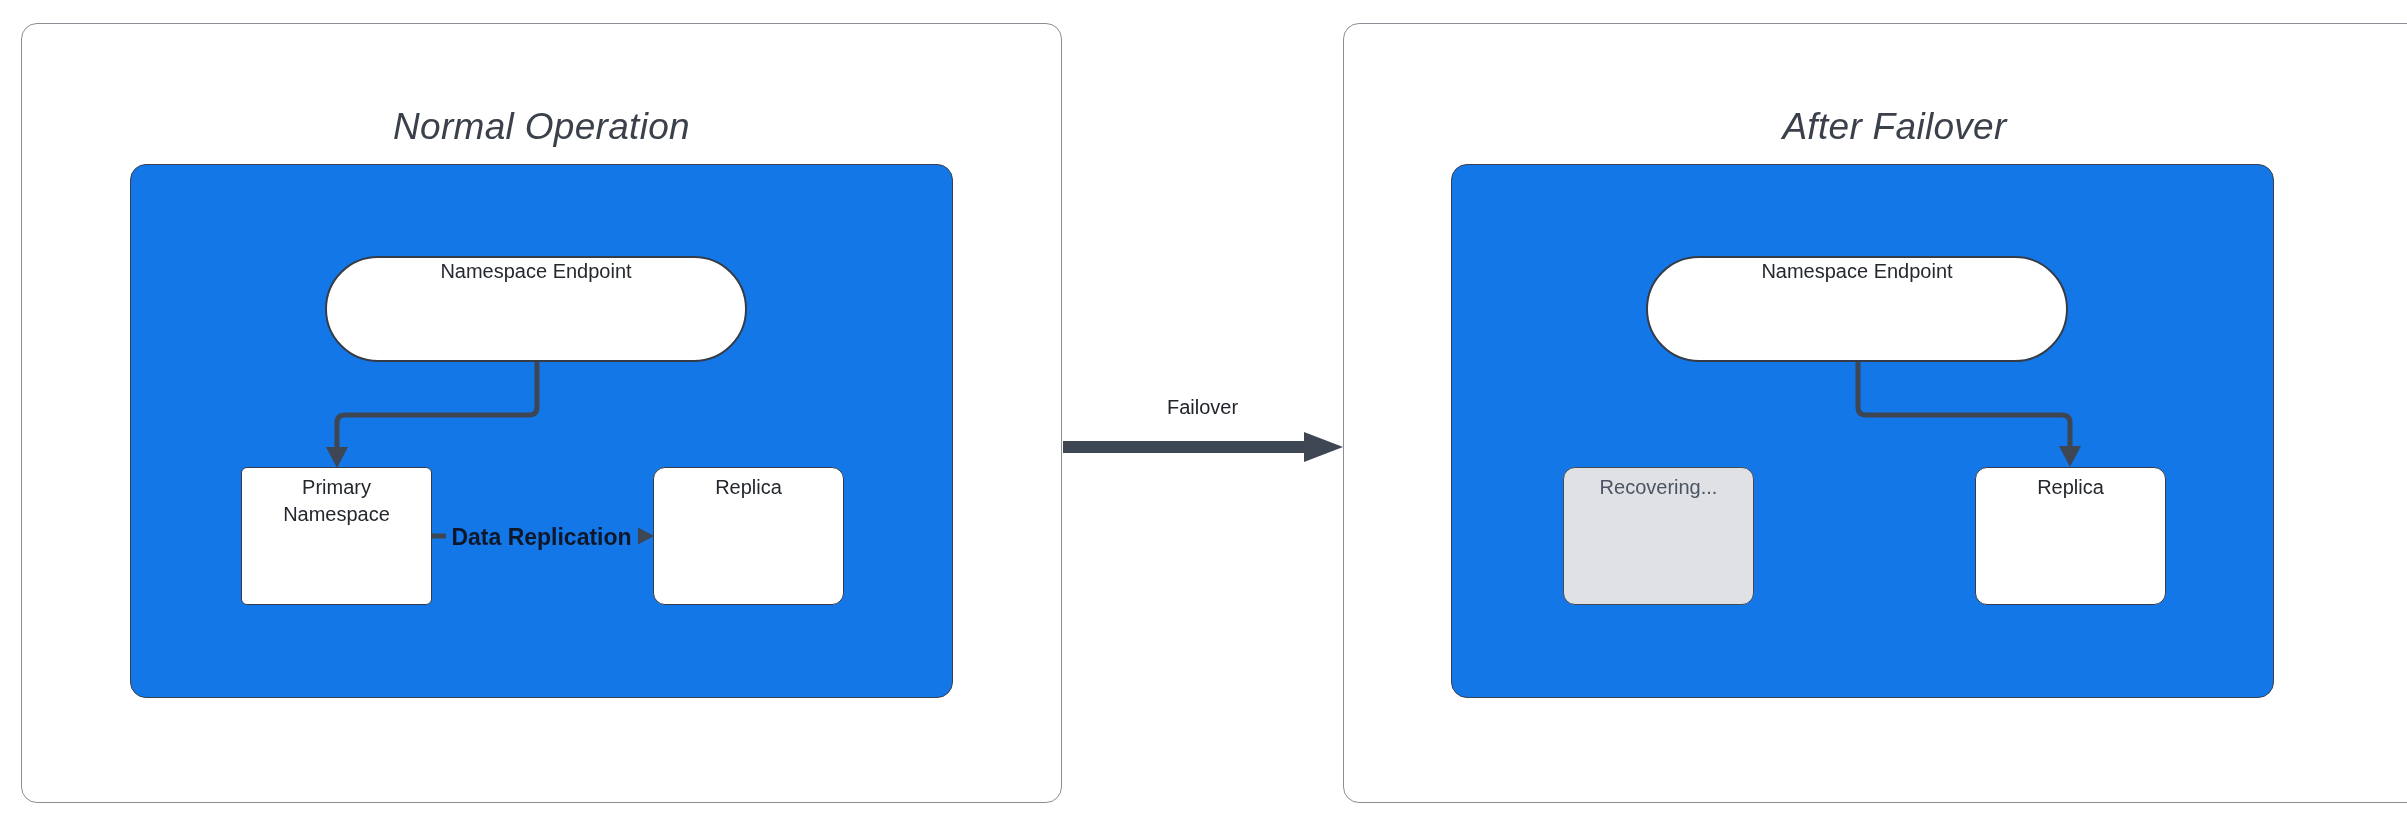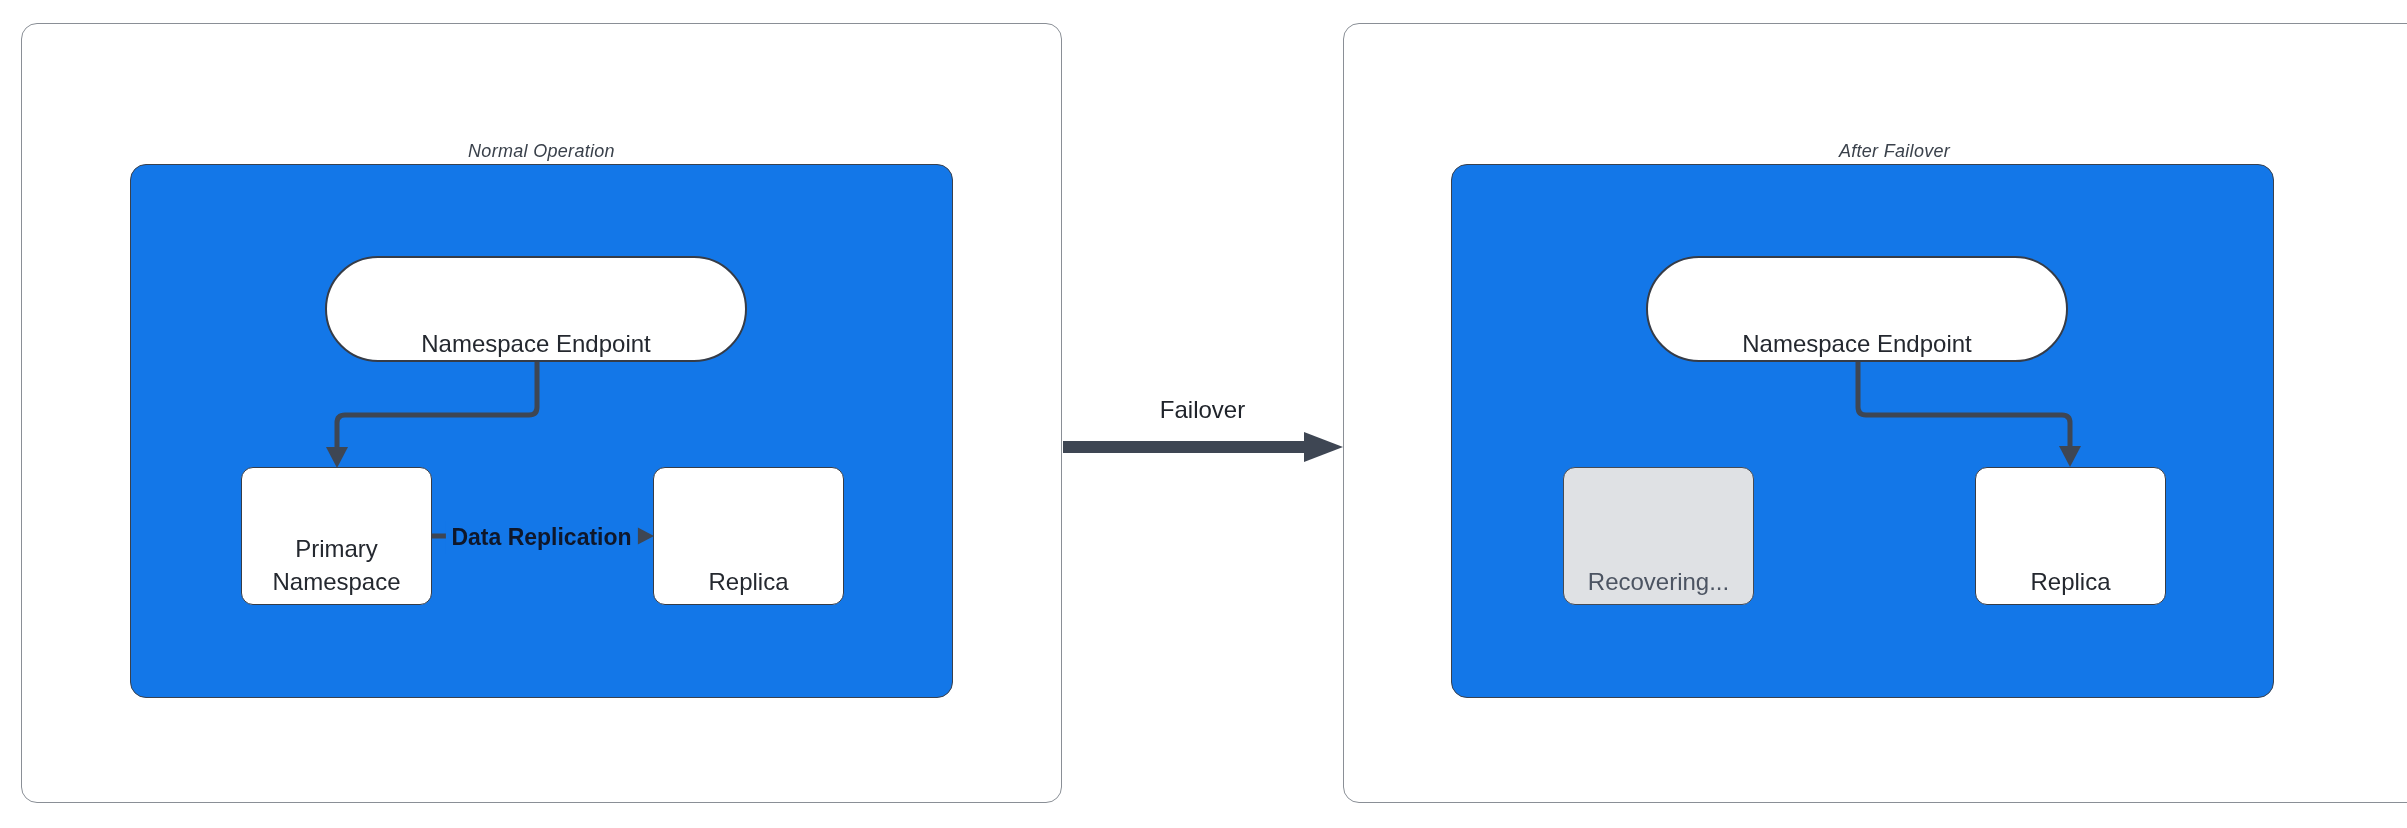--- a/index.html
+++ b/index.html
@@ -25,67 +25,66 @@
     box-sizing: border-box;
   }
   .panel-left  { left: 21px;   width: 1041px; }
   .panel-right { left: 1343px; width: 1103px; }
   .panel-title {
     position: absolute;
     top: 82px;
     left: 0;
     width: 100%;
     text-align: center;
-    font-size: 18px;
+    font-size: 37px;
     font-style: italic;
     color: #3a414b;
     letter-spacing: 0.3px;
-    margin-top: 35px;
   }
   .blue-container {
     position: absolute;
     top: 140px;
     width: 823px;
     height: 534px;
     background: #1377e8;
     border: 1.5px solid #3a414d;
     border-radius: 16px;
     box-sizing: border-box;
   }
   .panel-left  .blue-container { left: 108px; }
   .panel-right .blue-container { left: 107px; }
   .node {
     position: absolute;
     display: flex;
-    align-items: flex-end;
+    align-items: flex-start;
     justify-content: center;
     text-align: center;
     background: #ffffff;
     border: 2px solid #363c47;
     box-sizing: border-box;
-    font-size: 24px;
+    font-size: 20px;
     color: #24282f;
     line-height: 1.35;
   }
   .pill {
     left: 194px;
     top: 91px;
     width: 422px;
     height: 106px;
     border-radius: 53px;
   }
   .box {
     top: 302px;
     width: 191px;
     height: 138px;
     border-radius: 12px;
     border-width: 1.5px;
     padding: 6px;
   }
-  .box-primary        { left: 110px; }
+  .box-primary        { left: 110px; border-radius: 6px; }
   .box-replica-left   { left: 522px; }
   .box-recovering     { left: 111px; background: #dfe1e4; border-color: #454b55; }
   .box-recovering .node-label { color: #4c5462; }
   .box-replica-right  { left: 523px; }
   .connector-svg {
     position: absolute;
     left: 0;
     top: 0;
     width: 823px;
     height: 534px;
@@ -103,21 +102,21 @@
     font-size: 23px;
     padding: 3px 6px;
     white-space: nowrap;
   }
   .failover-label {
     position: absolute;
     left: 1060px;
     top: 396px;
     width: 285px;
     text-align: center;
-    font-size: 24px;
+    font-size: 20px;
     color: #20242b;
   }
   .failover-svg {
     position: absolute;
     left: 1060px;
     top: 425px;
     width: 285px;
     height: 44px;
     overflow: visible;
   }

